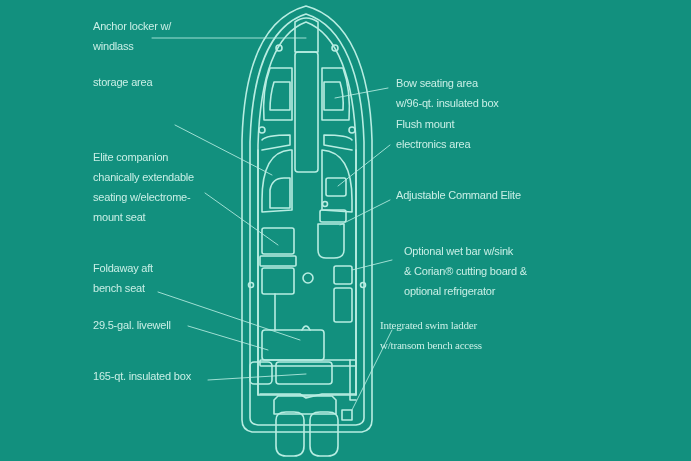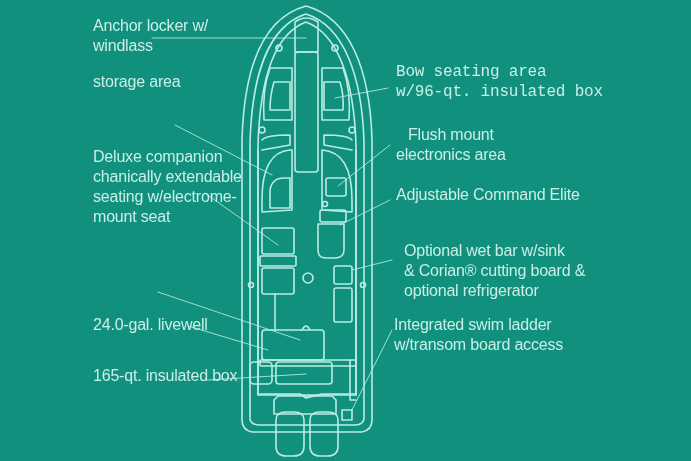--- a/index.html
+++ b/index.html
@@ -1,20 +1,20 @@
 <!DOCTYPE html>
 <html><head>
 <meta charset="utf-8">
 <style>
   html, body { margin:0; padding:0; }
   body { width:691px; height:461px; background:#12907e; overflow:hidden; position:relative;
          font-family:"Liberation Sans", sans-serif; }
   .stage { position:absolute; left:0; top:0; width:691px; height:461px; }
   svg.diagram { position:absolute; left:0; top:0; }
-  .label { position:absolute; color:#c9efe6; font-size:16px; line-height:20px; letter-spacing:-0.2px;
+  .label { position:absolute; color:#c9efe6; font-size:11px; line-height:20px; letter-spacing:-0.2px;
            font-family:"Liberation Sans", sans-serif; white-space:nowrap; }
   .label span { display:block; }
 </style>
 </head>
 <body>
 
 <div class="stage">
 
   <svg class="diagram" width="691" height="461" viewBox="0 0 691 461" fill="none" stroke="#b8ede2" stroke-width="1.6" stroke-linejoin="round" stroke-linecap="round">
 
@@ -88,45 +88,49 @@
   </svg>
 
   <div class="label" style="left:93px; top:16px;">
     <span>Anchor locker w/</span>
     <span>windlass</span>
   </div>
   <div class="label" style="left:93px; top:72px;">
     <span>storage area</span>
   </div>
   <div class="label" style="left:93px; top:147px;">
-    <span>Deluxe companion</span>
+    <span>Elite companion</span>
     <span>chanically extendable</span>
     <span>seating w/electrome-</span>
     <span>mount seat</span>
   </div>
+  <div class="label" style="left:93px; top:258px;">
+    <span>Foldaway aft</span>
+    <span>bench seat</span>
+  </div>
   <div class="label" style="left:93px; top:315px;">
-    <span>24.0-gal. livewell</span>
+    <span>29.5-gal. livewell</span>
   </div>
   <div class="label" style="left:93px; top:366px;">
     <span>165-qt. insulated box</span>
   </div>
 
-  <div class="label" style="left:396px; top:62px;font-family:Liberation Mono, monospace;">
+  <div class="label" style="left:396px; top:73px;">
     <span>Bow seating area</span>
     <span>w/96-qt. insulated box</span>
   </div>
-  <div class="label" style="left:396px; top:125px;text-align:center;">
+  <div class="label" style="left:396px; top:114px;">
     <span>Flush mount</span>
     <span>electronics area</span>
   </div>
   <div class="label" style="left:396px; top:185px;">
     <span>Adjustable Command Elite</span>
   </div>
   <div class="label" style="left:396px; top:241px;margin-left:8px;">
     <span>Optional wet bar w/sink</span>
     <span>&amp; Corian® cutting board &amp;</span>
     <span>optional refrigerator</span>
   </div>
-  <div class="label" style="left:394px; top:315px;">
+  <div class="label" style="left:380px; top:315px;font-family:Liberation Serif, serif;">
     <span>Integrated swim ladder</span>
-    <span>w/transom board access</span>
+    <span>w/transom bench access</span>
   </div>
 </div>
 
 </body></html>

